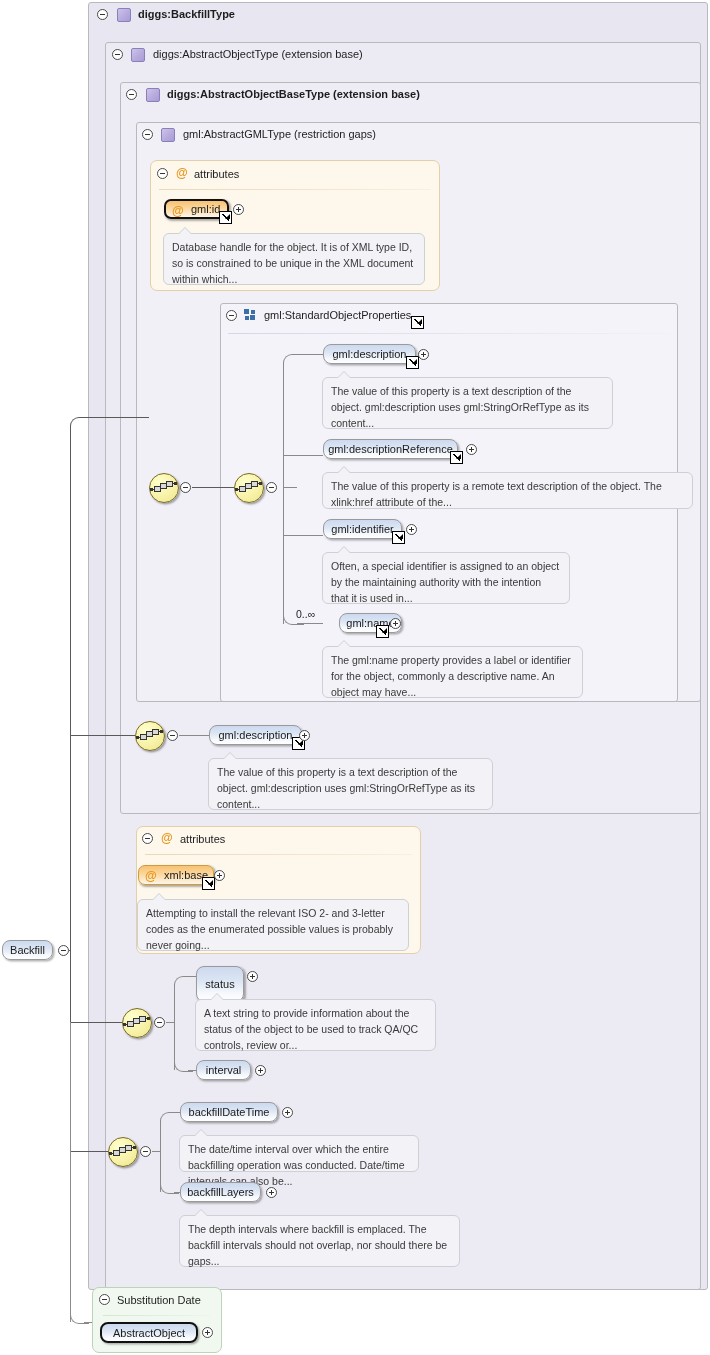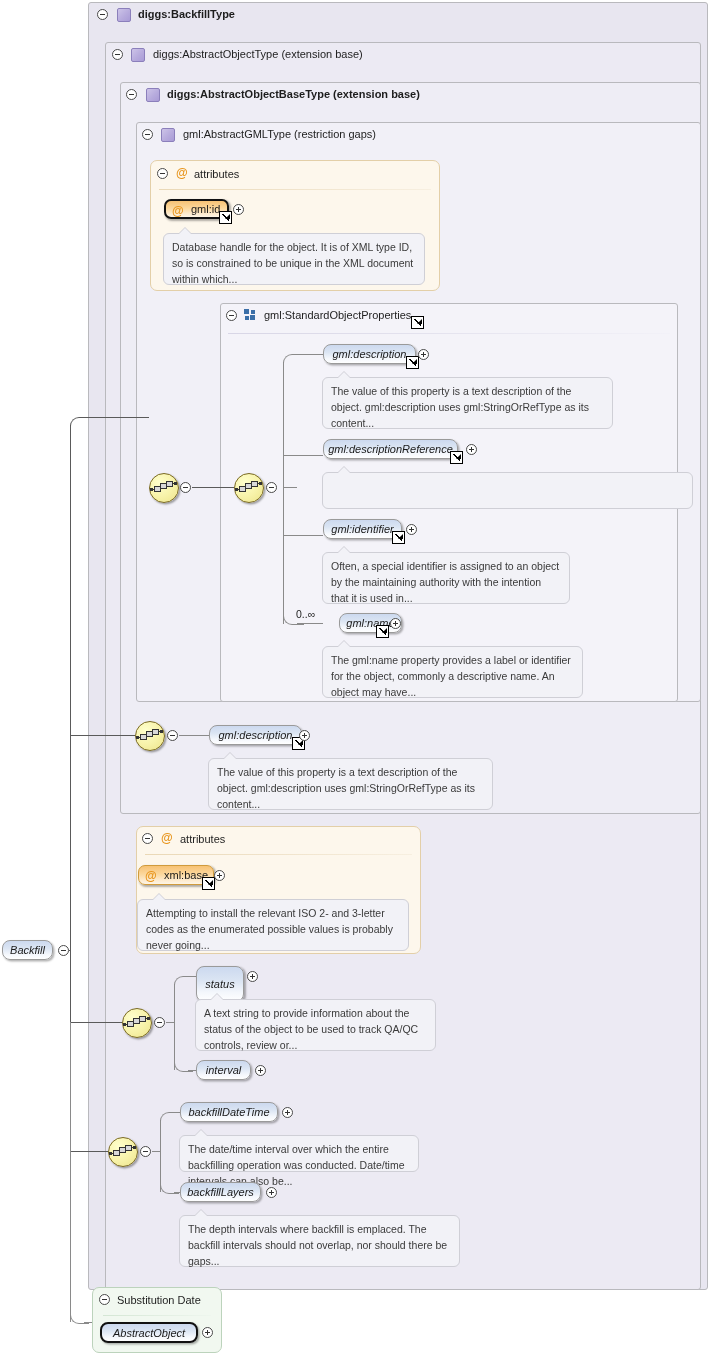--- a/index.html
+++ b/index.html
@@ -44,21 +44,21 @@
   .attrbox{position:absolute;box-sizing:border-box;border:1px solid #e3cfa8;border-radius:7px;
            background:#fdf7ec;}
   .attrbox .sep{position:absolute;left:8px;right:8px;height:1px;
            background:linear-gradient(to right,#ead8b6,#f7efe0);}
 
   
   .ebox{position:absolute;box-sizing:border-box;border:1px solid #9a9a9a;border-radius:8px;
         background:linear-gradient(to bottom,#ccd9ef 0%,#dbe5f3 40%,#f4f7fc 75%,#ffffff 100%);
         box-shadow:1.5px 1.5px 2px rgba(0,0,0,.30);
         font-size:11px;color:#1a1a1a;white-space:nowrap;
-        display:flex;align-items:center;justify-content:center;font-style:italic;}
+        display:flex;align-items:center;justify-content:center;}
   .ebox.bold{border:2px solid #111;}
   .abox{position:absolute;box-sizing:border-box;border:1px solid #d09b3c;border-radius:7px;
         background:linear-gradient(to bottom,#f7c274 0%,#fbd79c 45%,#fdebcf 80%,#fdf5e6 100%);
         box-shadow:1.5px 1.5px 2px rgba(0,0,0,.30);
         font-size:11px;color:#1a1a1a;white-space:nowrap;
         display:flex;align-items:center;}
   .abox.bold{border:2px solid #111;}
 
   
   .lnk{position:absolute;width:13px;height:13px;background:#ffffff;border:1.5px solid #000;
@@ -195,21 +195,21 @@
 <div class="note" style="left:322px;top:377px;width:291px;height:52px;">
   <span class="tail"></span><span>The value of this property is a text description of the object. gml:description uses gml:StringOrRefType as its content...</span>
 </div>
 
 <div class="ebox" style="left:323px;top:439px;width:135px;height:20px;">
   <span>gml:descriptionReference</span>
 </div>
 <div class="lnk" style="left:450px;top:451px;"></div>
 <div class="tgl plus" style="left:466px;top:444px;"></div>
 <div class="note" style="left:322px;top:472px;width:371px;height:37px;">
-  <span class="tail"></span>
+  <span class="tail"></span><span>The value of this property is a remote text description of the object. The xlink:href attribute of the...</span>
 </div>
 
 <div class="ebox" style="left:323px;top:519px;width:79px;height:20px;">
   <span>gml:identifier</span>
 </div>
 <div class="lnk" style="left:392px;top:531px;"></div>
 <div class="tgl plus" style="left:406px;top:524px;"></div>
 <div class="note" style="left:322px;top:552px;width:248px;height:52px;">
   <span class="tail"></span><span>Often, a special identifier is assigned to an object by the maintaining authority with the intention that it is used in...</span>
 </div>

